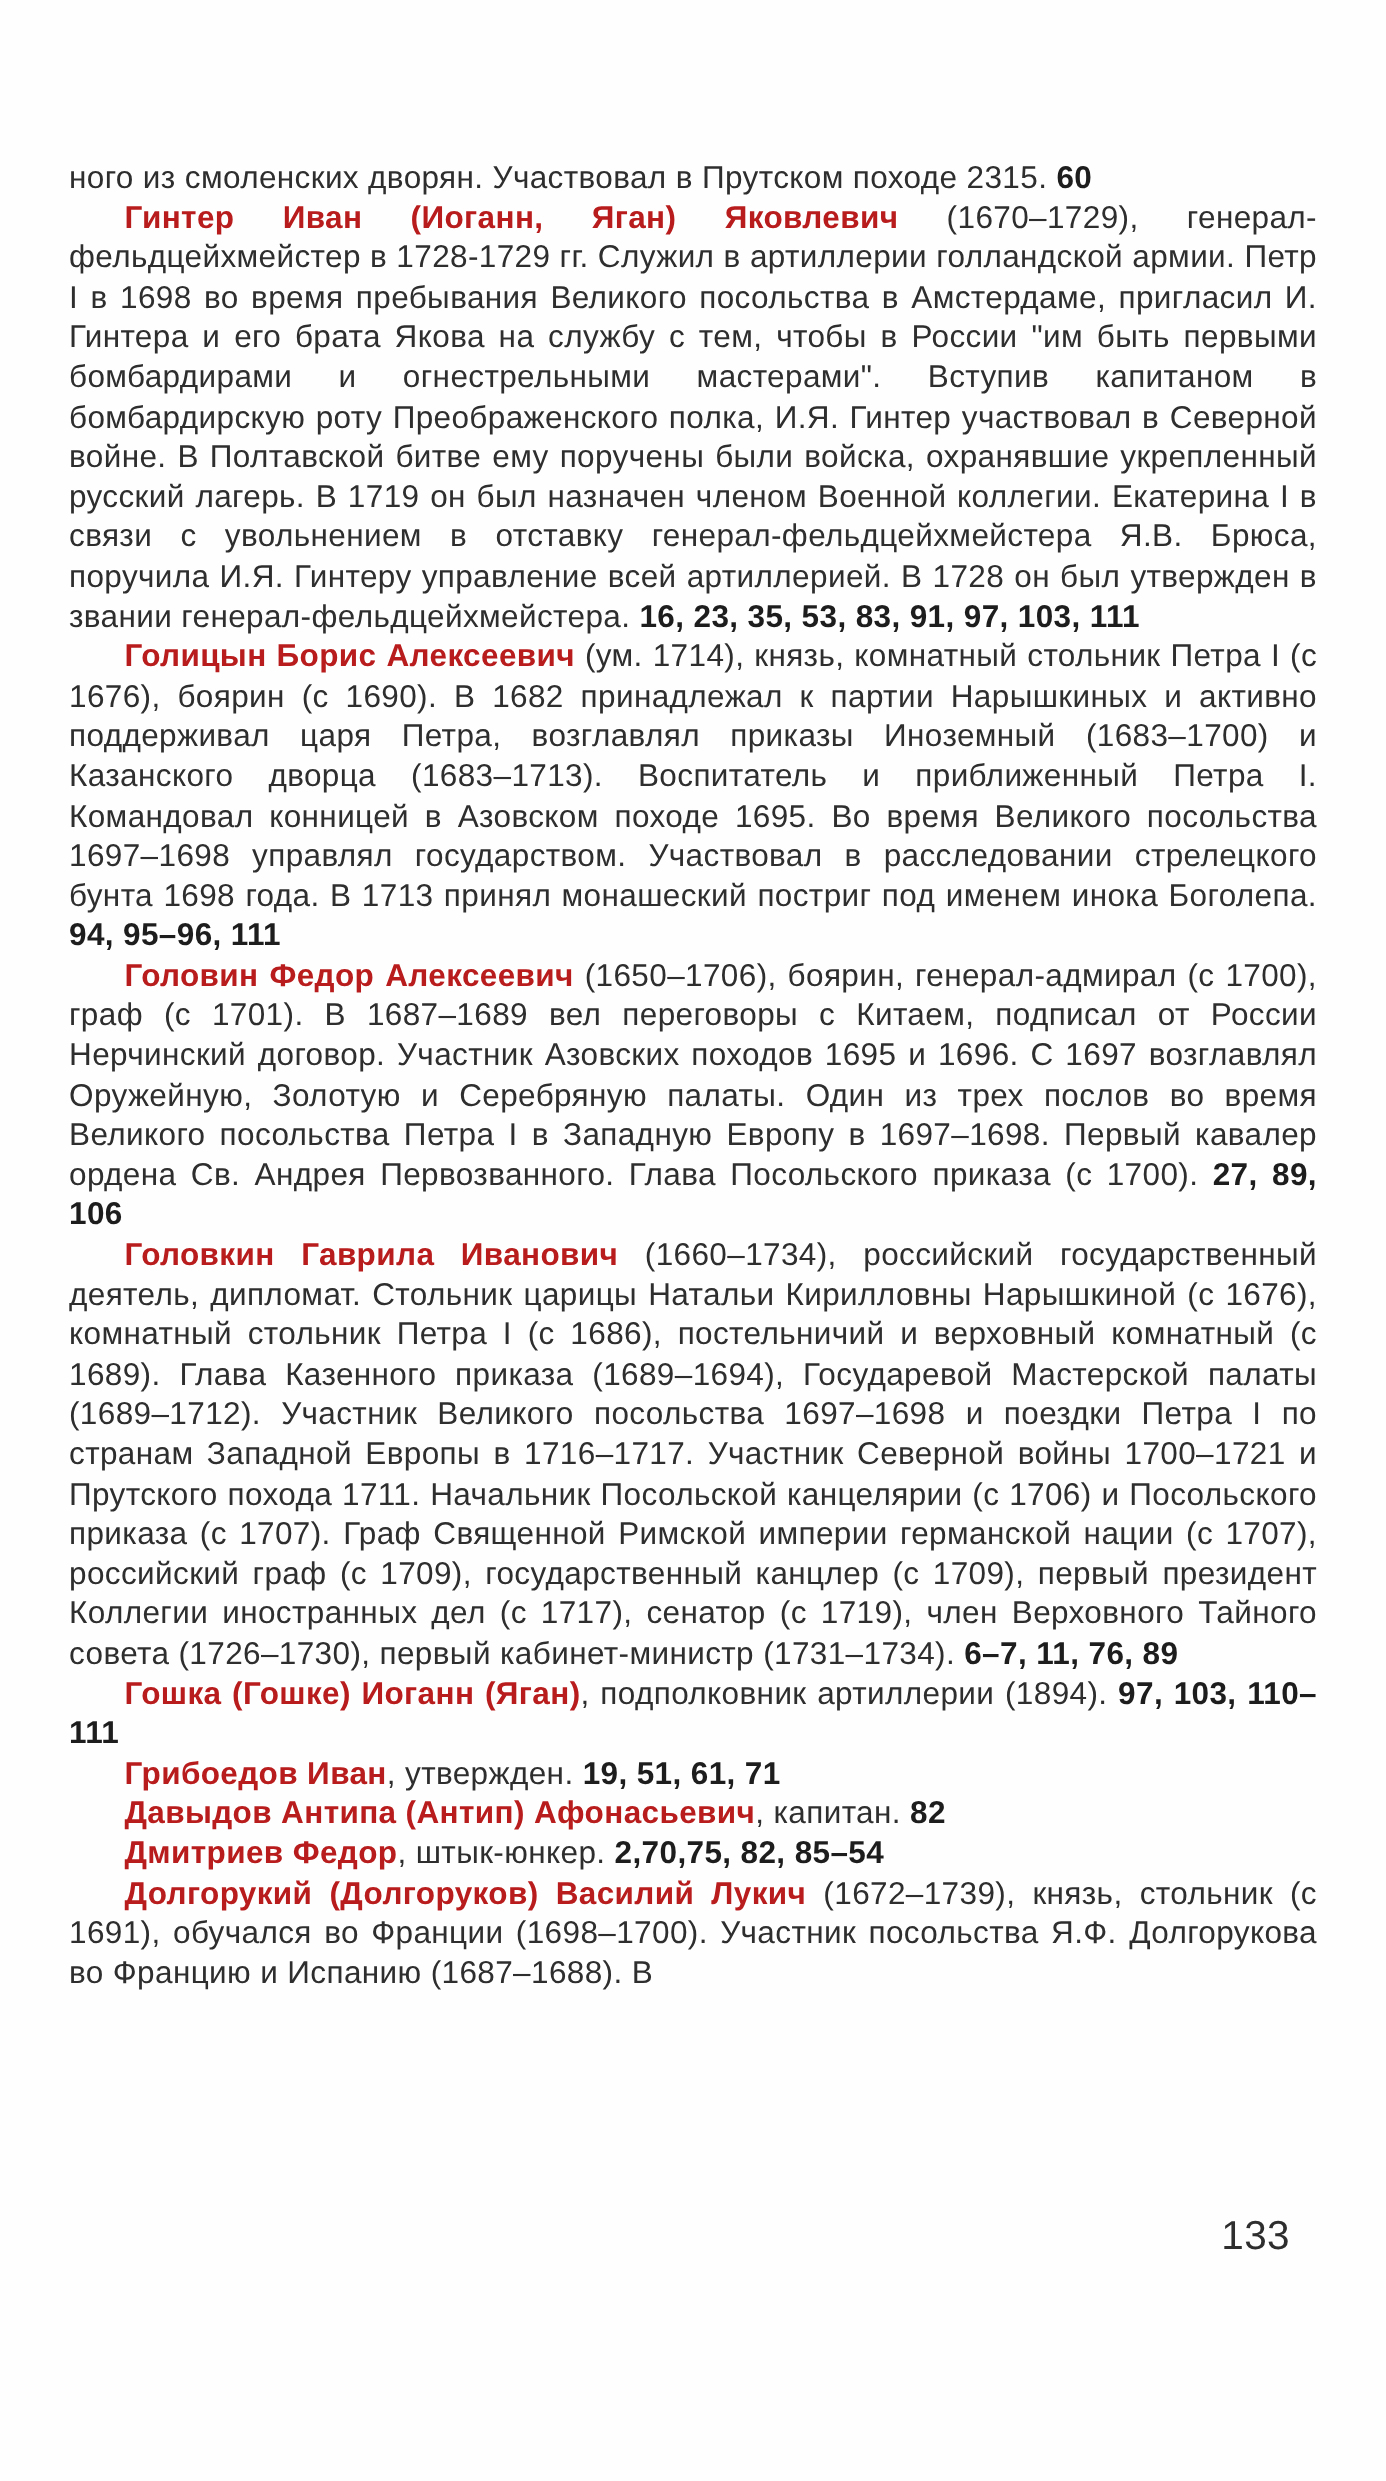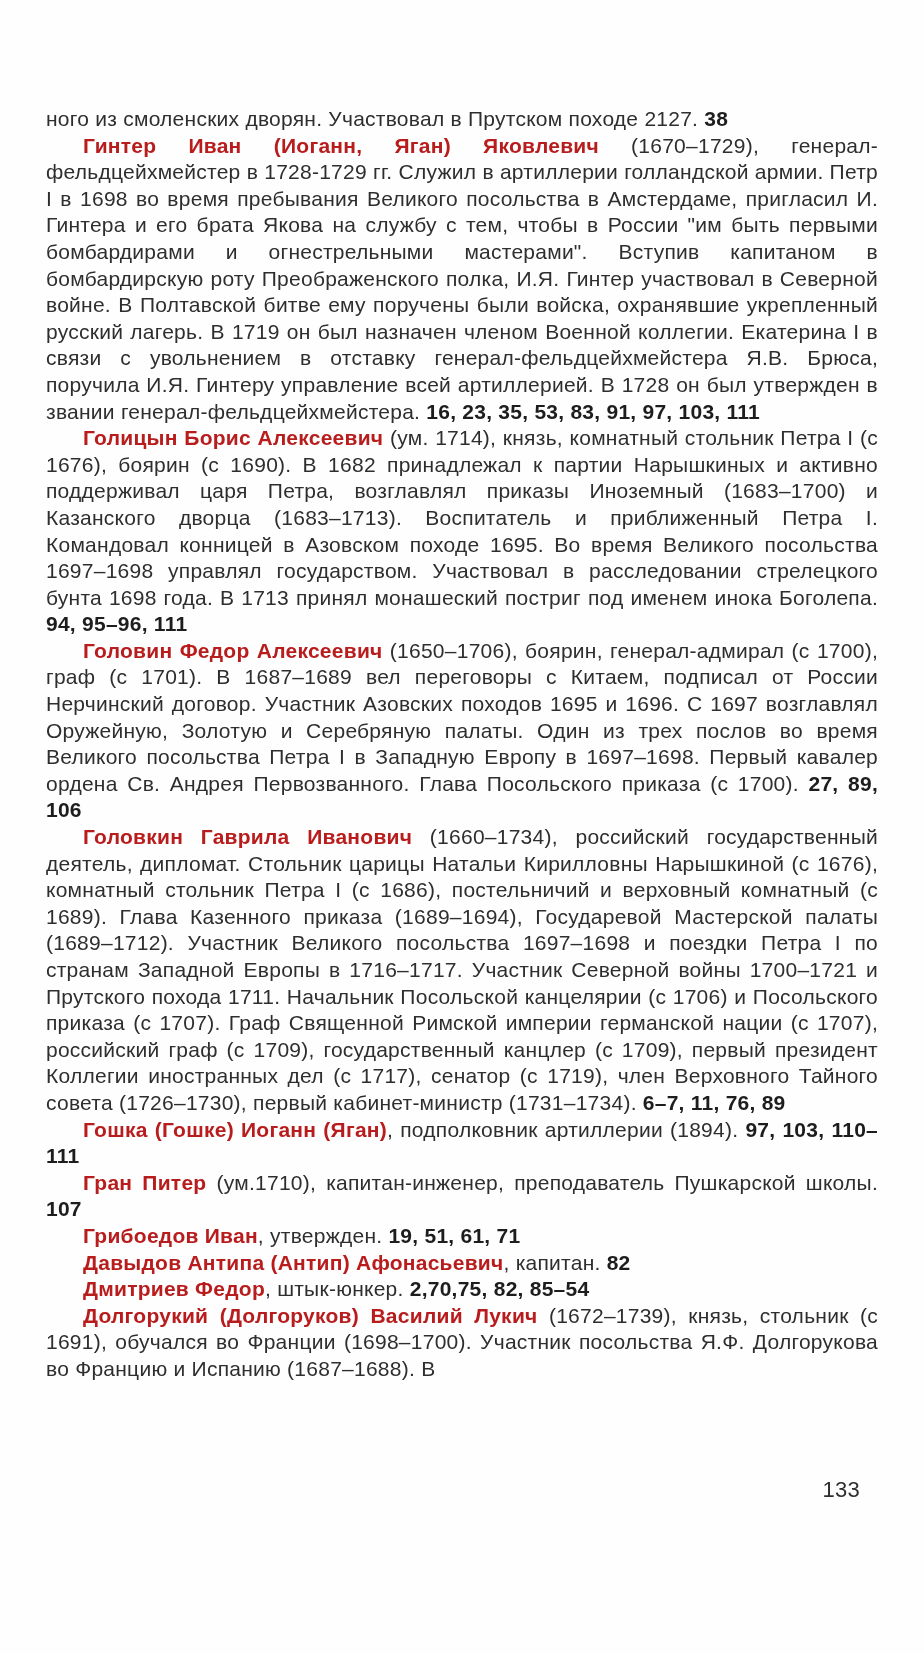--- a/index.html
+++ b/index.html
@@ -42,43 +42,42 @@
     color: #b91c1c;
   }
   .pages {
     font-weight: bold;
     color: #1d1d1d;
   }
   .page-number {
     position: absolute;
     top: 1477px;
     right: 64px;
-    font-size: 22px;
+    font-size: 27px;
     color: #2e2e2e;
   }
 </style>
 </head>
 <body>
 
 <div class="page">
   <div class="text-block">
 
-    <p class="para no-indent"><span>ного из смоленских дворян. Участвовал в Прутском походе 2127. </span><b class="pages">38</b></p>
+    <p class="para no-indent"><span>ного из смоленских дворян. Участвовал в Прутском походе 2315. </span><b class="pages">60</b></p>
 
     <p class="para"><b class="entry-name">Гинтер Иван (Иоганн, Яган) Яковлевич</b><span> (1670–1729), генерал-фельдцейхмейстер в 1728-1729 гг. Служил в артиллерии голландской армии. Петр I в 1698 во время пребывания Великого посольства в Амстердаме, пригласил И. Гинтера и его брата Якова на службу с тем, чтобы в России "им быть первыми бомбардирами и огнестрельными мастерами". Вступив капитаном в бомбардирскую роту Преображенского полка, И.Я. Гинтер участвовал в Северной войне. В Полтавской битве ему поручены были войска, охранявшие укрепленный русский лагерь. В 1719 он был назначен членом Военной коллегии. Екатерина I в связи с увольнением в отставку генерал-фельдцейхмейстера Я.В. Брюса, поручила И.Я. Гинтеру управление всей артиллерией. В 1728 он был утвержден в звании генерал-фельдцейхмейстера. </span><b class="pages">16, 23, 35, 53, 83, 91, 97, 103, 111</b></p>
 
     <p class="para"><b class="entry-name">Голицын Борис Алексеевич</b><span> (ум. 1714), князь, комнатный стольник Петра I (с 1676), боярин (с 1690). В 1682 принадлежал к партии Нарышкиных и активно поддерживал царя Петра, возглавлял приказы Иноземный (1683–1700) и Казанского дворца (1683–1713). Воспитатель и приближенный Петра I. Командовал конницей в Азовском походе 1695. Во время Великого посольства 1697–1698 управлял государством. Участвовал в расследовании стрелецкого бунта 1698 года. В 1713 принял монашеский постриг под именем инока Боголепа. </span><b class="pages">94, 95–96, 111</b></p>
 
     <p class="para"><b class="entry-name">Головин Федор Алексеевич</b><span> (1650–1706), боярин, генерал-адмирал (с 1700), граф (с 1701). В 1687–1689 вел переговоры с Китаем, подписал от России Нерчинский договор. Участник Азовских походов 1695 и 1696. С 1697 возглавлял Оружейную, Золотую и Серебряную палаты. Один из трех послов во время Великого посольства Петра I в Западную Европу в 1697–1698. Первый кавалер ордена Св. Андрея Первозванного. Глава Посольского приказа (с 1700). </span><b class="pages">27, 89, 106</b></p>
 
     <p class="para"><b class="entry-name">Головкин Гаврила Иванович</b><span> (1660–1734), российский государственный деятель, дипломат. Стольник царицы Натальи Кирилловны Нарышкиной (с 1676), комнатный стольник Петра I (с 1686), постельничий и верховный комнатный (с 1689). Глава Казенного приказа (1689–1694), Государевой Мастерской палаты (1689–1712). Участник Великого посольства 1697–1698 и поездки Петра I по странам Западной Европы в 1716–1717. Участник Северной войны 1700–1721 и Прутского похода 1711. Начальник Посольской канцелярии (с 1706) и Посольского приказа (с 1707). Граф Священной Римской империи германской нации (с 1707), российский граф (с 1709), государственный канцлер (с 1709), первый президент Коллегии иностранных дел (с 1717), сенатор (с 1719), член Верховного Тайного совета (1726–1730), первый кабинет-министр (1731–1734). </span><b class="pages">6–7, 11, 76, 89</b></p>
 
     <p class="para"><b class="entry-name">Гошка (Гошке) Иоганн (Яган)</b><span>, подполковник артиллерии (1894). </span><b class="pages">97, 103, 110–111</b></p>
 
-    <p class="para"><b class="entry-name">Гран Питер</b><span> (ум.1710), капитан-инженер, преподаватель Пушкарской школы. </span><b class="pages">107</b></p>
 
     <p class="para"><b class="entry-name">Грибоедов Иван</b><span>, утвержден. </span><b class="pages">19, 51, 61, 71</b></p>
 
     <p class="para"><b class="entry-name">Давыдов Антипа (Антип) Афонасьевич</b><span>, капитан. </span><b class="pages">82</b></p>
 
     <p class="para"><b class="entry-name">Дмитриев Федор</b><span>, штык-юнкер. </span><b class="pages">2,70,75, 82, 85–54</b></p>
 
     <p class="para"><b class="entry-name">Долгорукий (Долгоруков) Василий Лукич</b><span> (1672–1739), князь, стольник (с 1691), обучался во Франции (1698–1700). Участник посольства Я.Ф. Долгорукова во Францию и Испанию (1687–1688). В</span><b class="pages"></b></p>
 
   </div>

